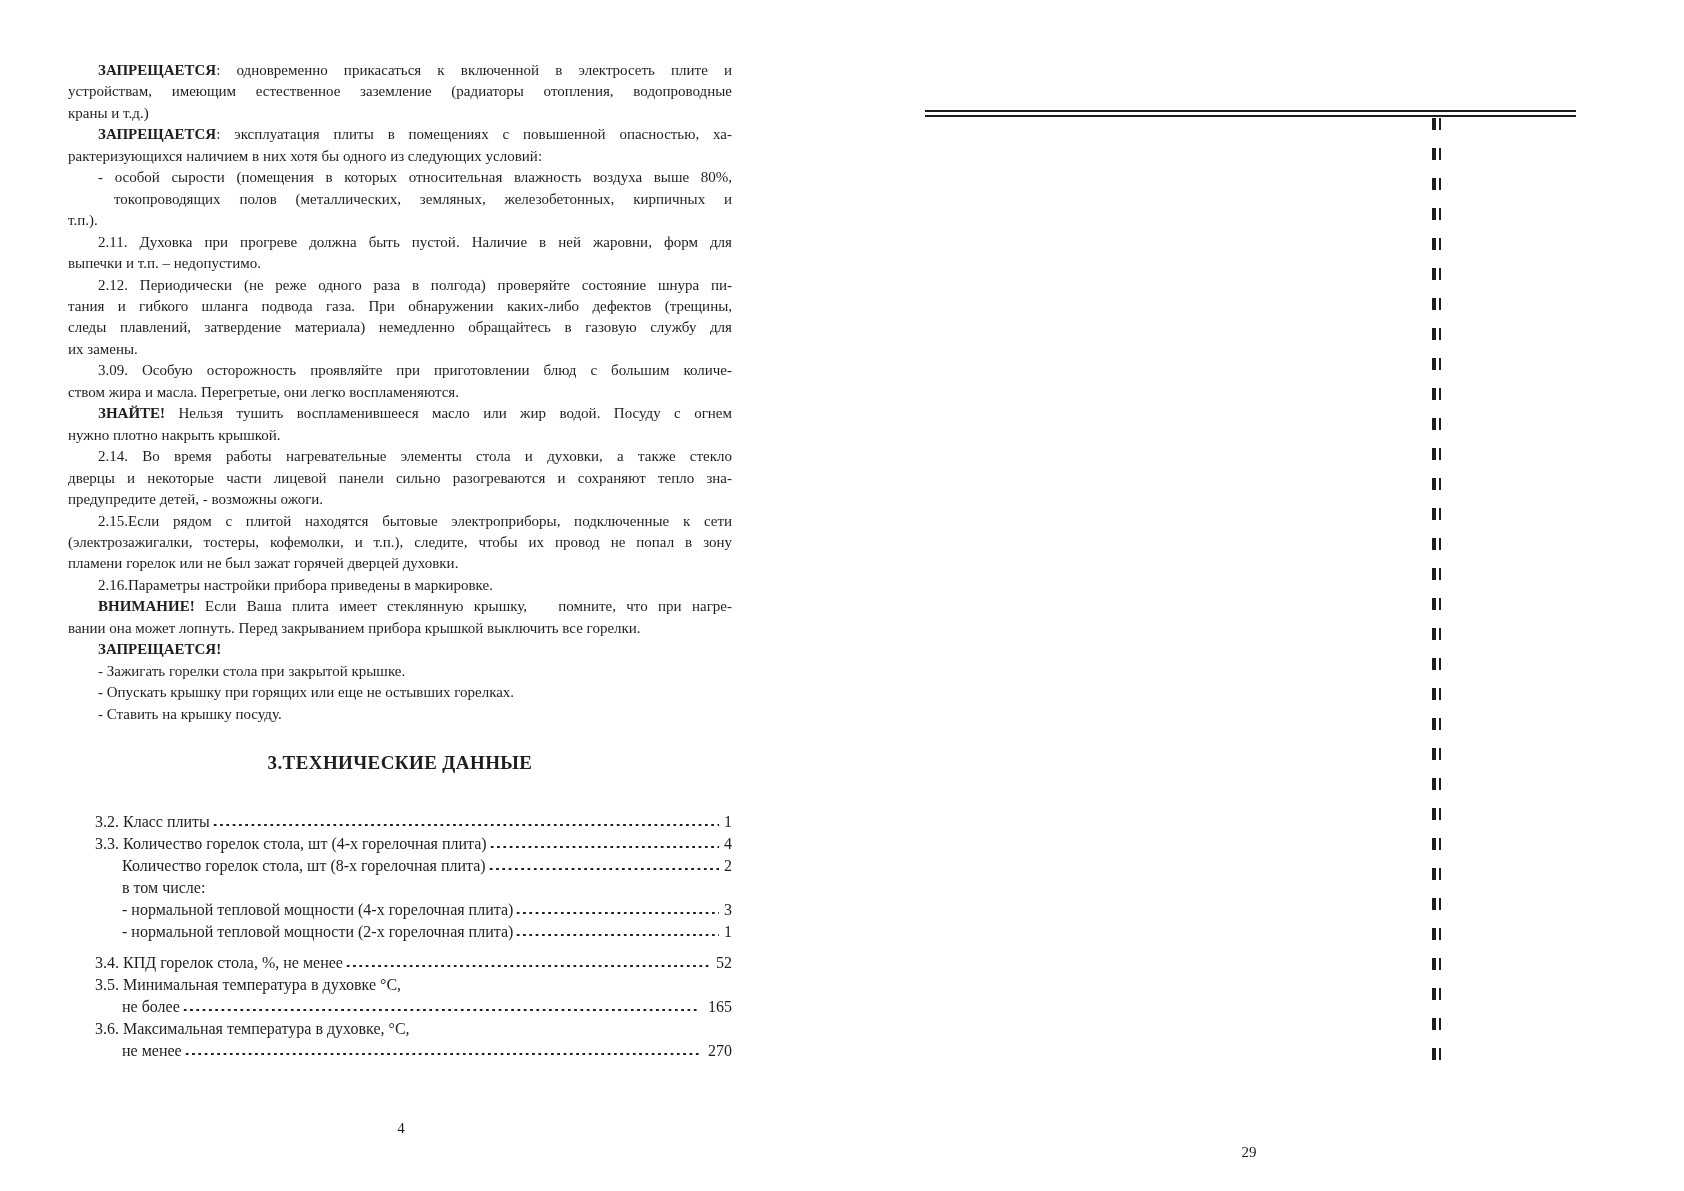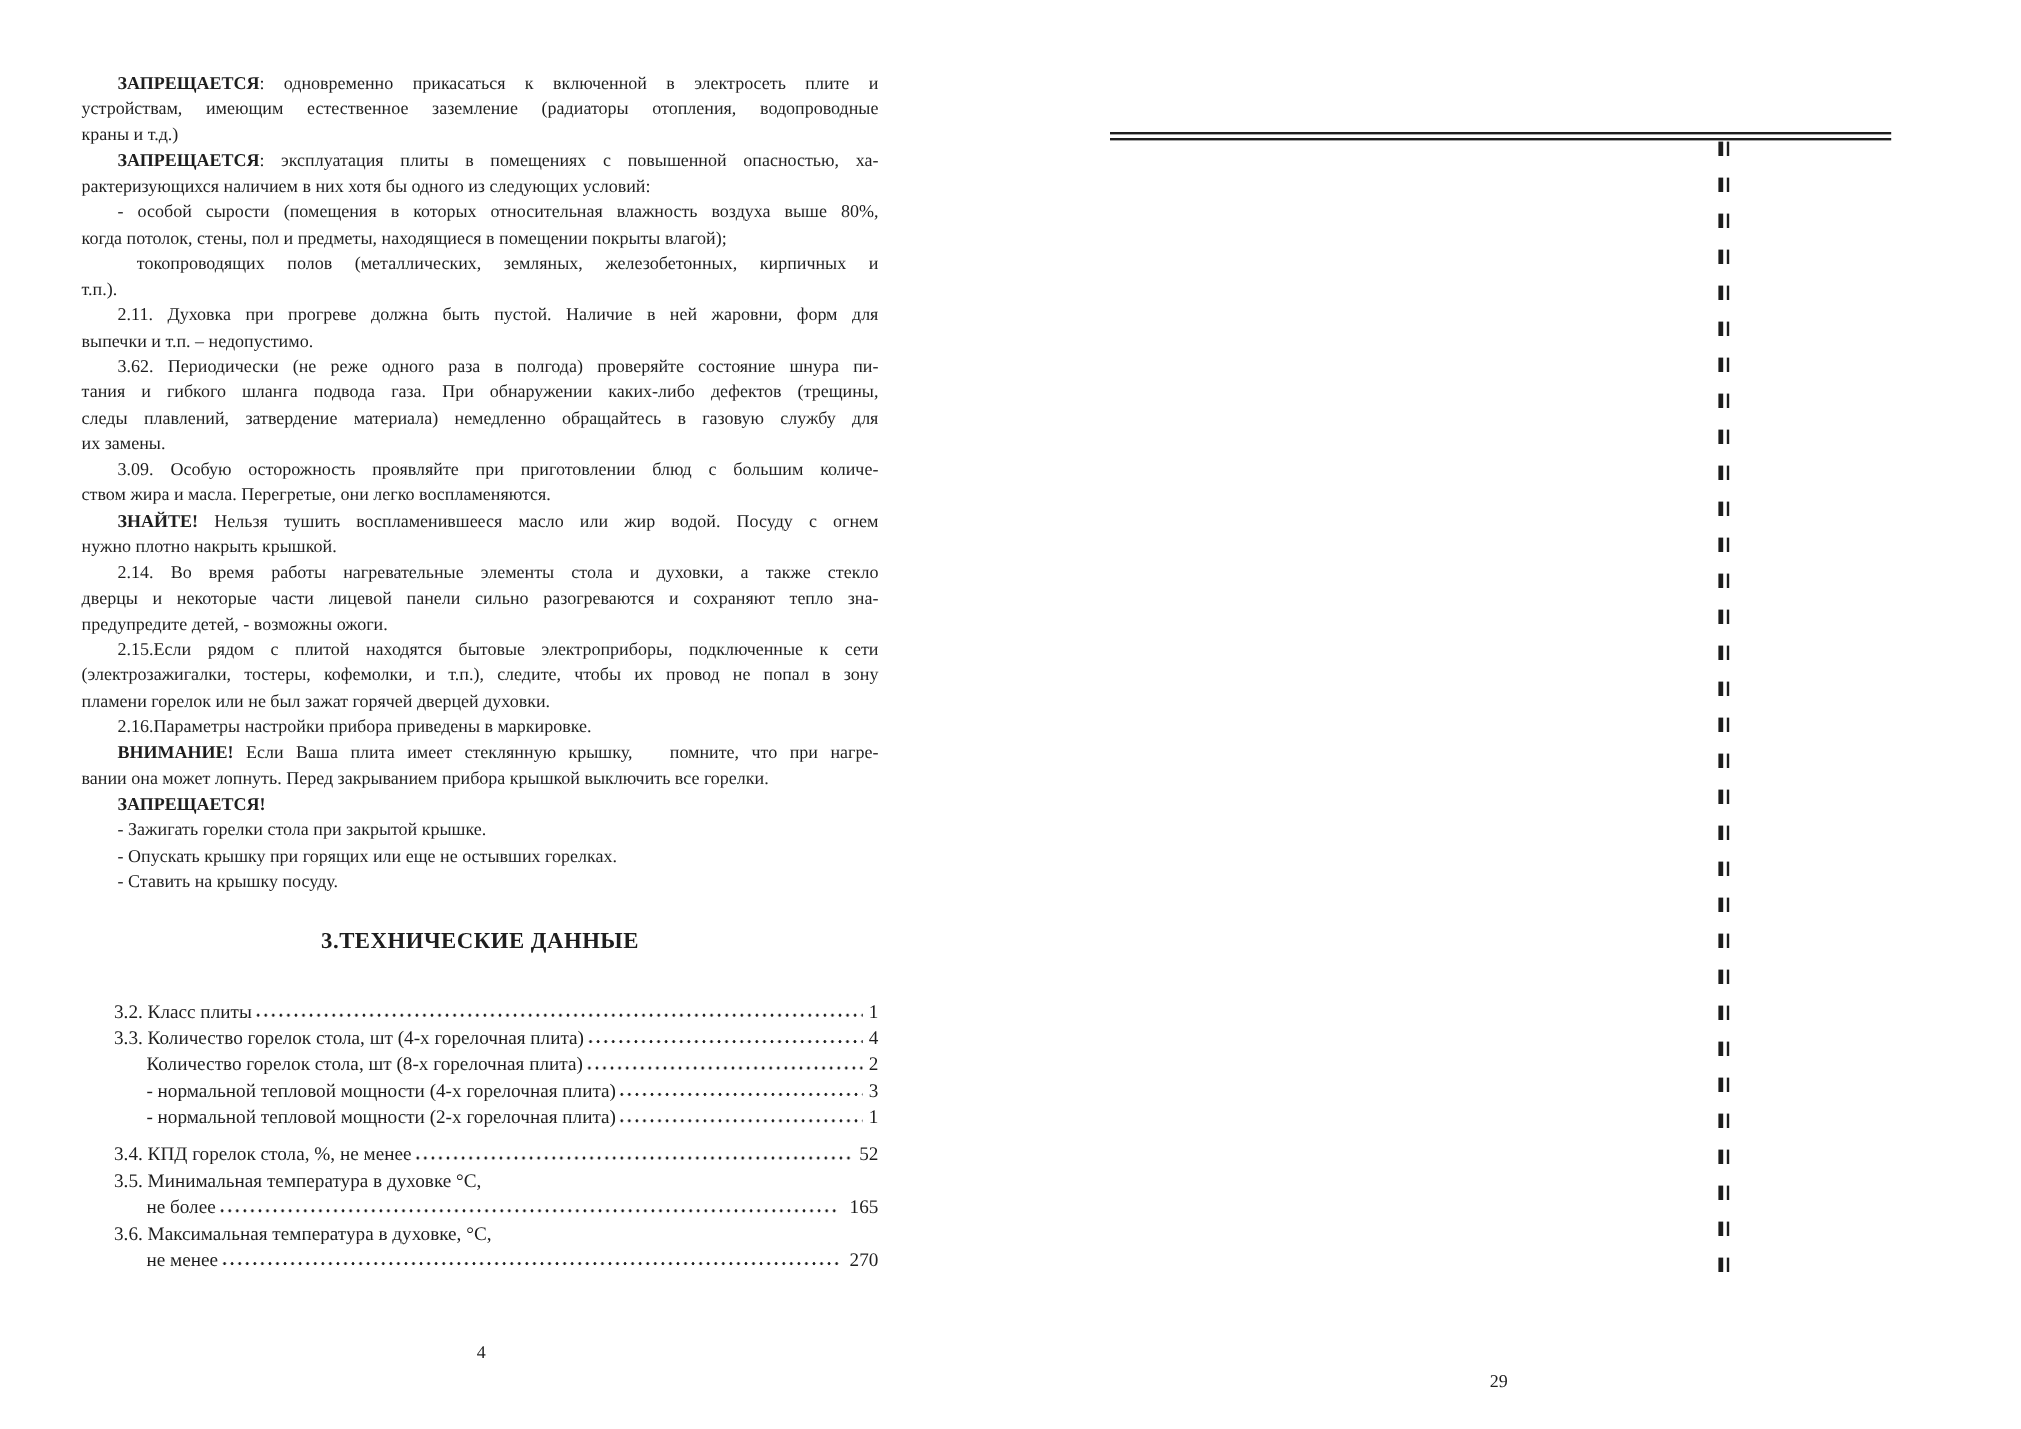--- a/index.html
+++ b/index.html
@@ -56,32 +56,31 @@
         <div class="line" style="text-indent: 30px;"><span class="b">ЗАПРЕЩАЕТСЯ</span><span>: одновременно прикасаться к включенной в электросеть плите и</span></div>
         <div class="line"><span>устройствам, имеющим естественное заземление (радиаторы отопления, водопроводные</span></div>
         <div class="line last"><span>краны и т.д.)</span></div>
       </div>
       <div class="para">
         <div class="line" style="text-indent: 30px;"><span class="b">ЗАПРЕЩАЕТСЯ</span><span>: эксплуатация плиты в помещениях с повышенной опасностью, ха-</span></div>
         <div class="line last"><span>рактеризующихся наличием в них хотя бы одного из следующих условий:</span></div>
       </div>
       <div class="para">
         <div class="line" style="text-indent: 30px;"><span>- особой сырости (помещения в которых относительная влажность воздуха выше 80%,</span></div>
-        <div class="line last"><span>когда потолок, стены, пол и предметы, находящиеся в помещении покрыты влагой);</span></div>
       </div>
       <div class="para">
         <div class="line" style="text-indent: 46px;"><span>токопроводящих полов (металлических, земляных, железобетонных, кирпичных и</span></div>
         <div class="line last"><span>т.п.).</span></div>
       </div>
       <div class="para">
         <div class="line" style="text-indent: 30px;"><span>2.11. Духовка при прогреве должна быть пустой. Наличие в ней жаровни, форм для</span></div>
         <div class="line last"><span>выпечки и т.п. – недопустимо.</span></div>
       </div>
       <div class="para">
-        <div class="line" style="text-indent: 30px;"><span>3.62. Периодически (не реже одного раза в полгода) проверяйте состояние шнура пи-</span></div>
+        <div class="line" style="text-indent: 30px;"><span>2.12. Периодически (не реже одного раза в полгода) проверяйте состояние шнура пи-</span></div>
         <div class="line"><span>тания и гибкого шланга подвода газа. При обнаружении каких-либо дефектов (трещины,</span></div>
         <div class="line"><span>следы плавлений, затвердение материала) немедленно обращайтесь в газовую службу для</span></div>
         <div class="line last"><span>их замены.</span></div>
       </div>
       <div class="para">
         <div class="line" style="text-indent: 30px;"><span>3.09. Особую осторожность проявляйте при приготовлении блюд с большим количе-</span></div>
         <div class="line last"><span>ством жира и масла. Перегретые, они легко воспламеняются.</span></div>
       </div>
       <div class="para">
         <div class="line" style="text-indent: 30px;"><span class="b">ЗНАЙТЕ!</span><span> Нельзя тушить воспламенившееся масло или жир водой. Посуду с огнем</span></div>
@@ -126,20 +125,23 @@
       </div>
       <div class="trow">
         <span class="tlabel">3.3. Количество горелок стола, шт (4-х горелочная плита)</span>
         <span class="leader"></span>
         <span class="tvalue">4</span>
       </div>
       <div class="trow ind">
         <span class="tlabel">Количество горелок стола, шт (8-х горелочная плита)</span>
         <span class="leader"></span>
         <span class="tvalue">2</span>
+      </div>
+      <div class="trow ind">
+        <span class="tlabel">в том числе:</span>
       </div>
       <div class="trow ind">
         <span class="tlabel">- нормальной тепловой мощности (4-х горелочная плита)</span>
         <span class="leader"></span>
         <span class="tvalue">3</span>
       </div>
       <div class="trow ind">
         <span class="tlabel">- нормальной тепловой мощности (2-х горелочная плита)</span>
         <span class="leader"></span>
         <span class="tvalue">1</span>

